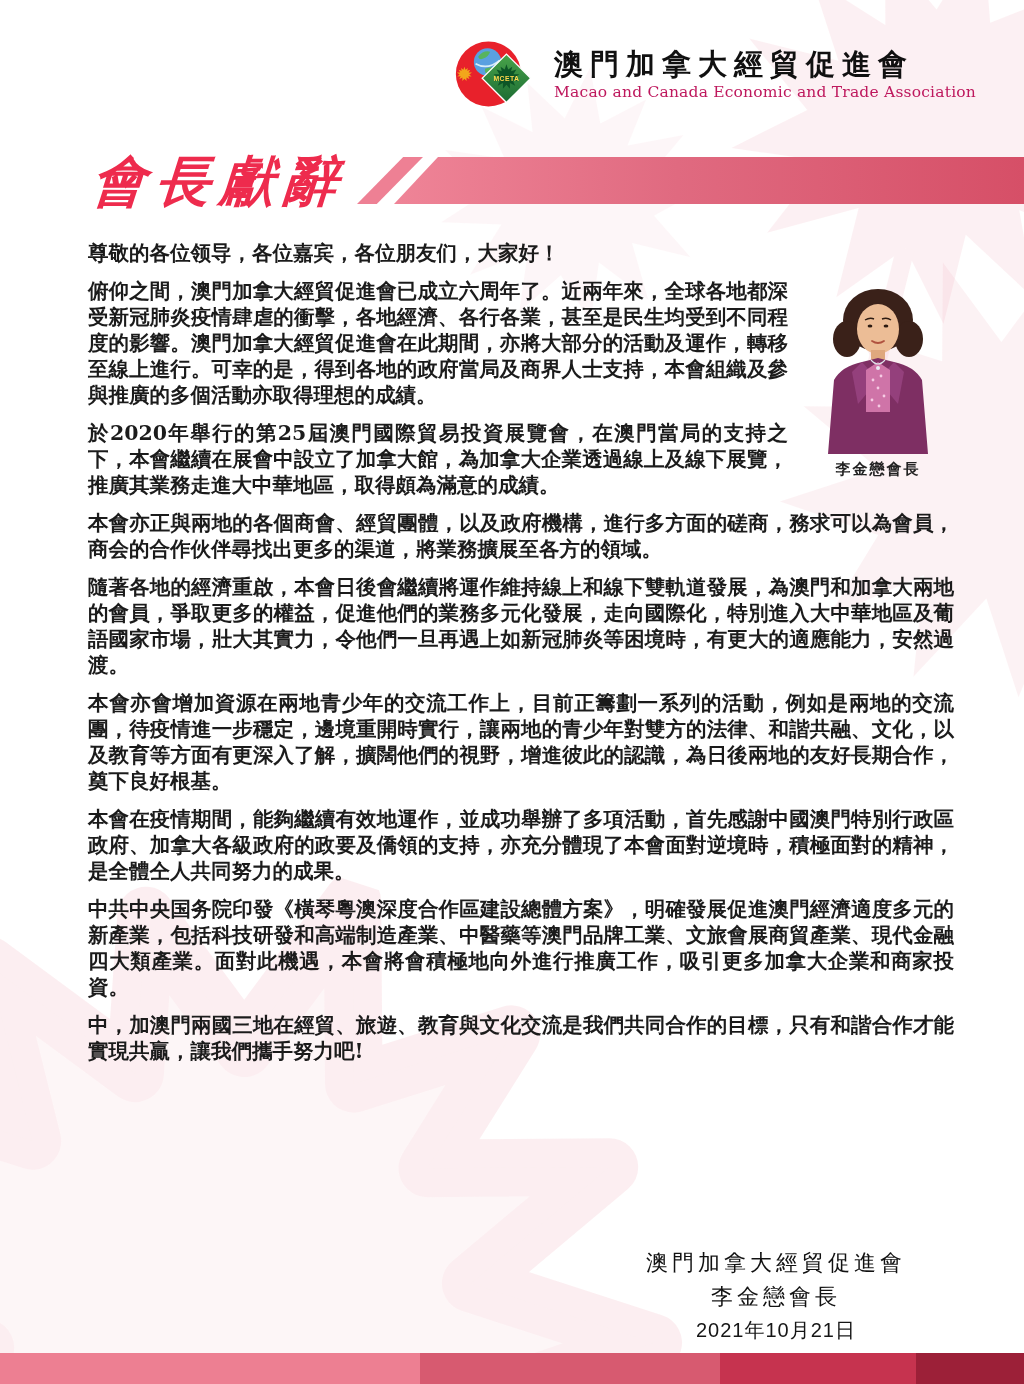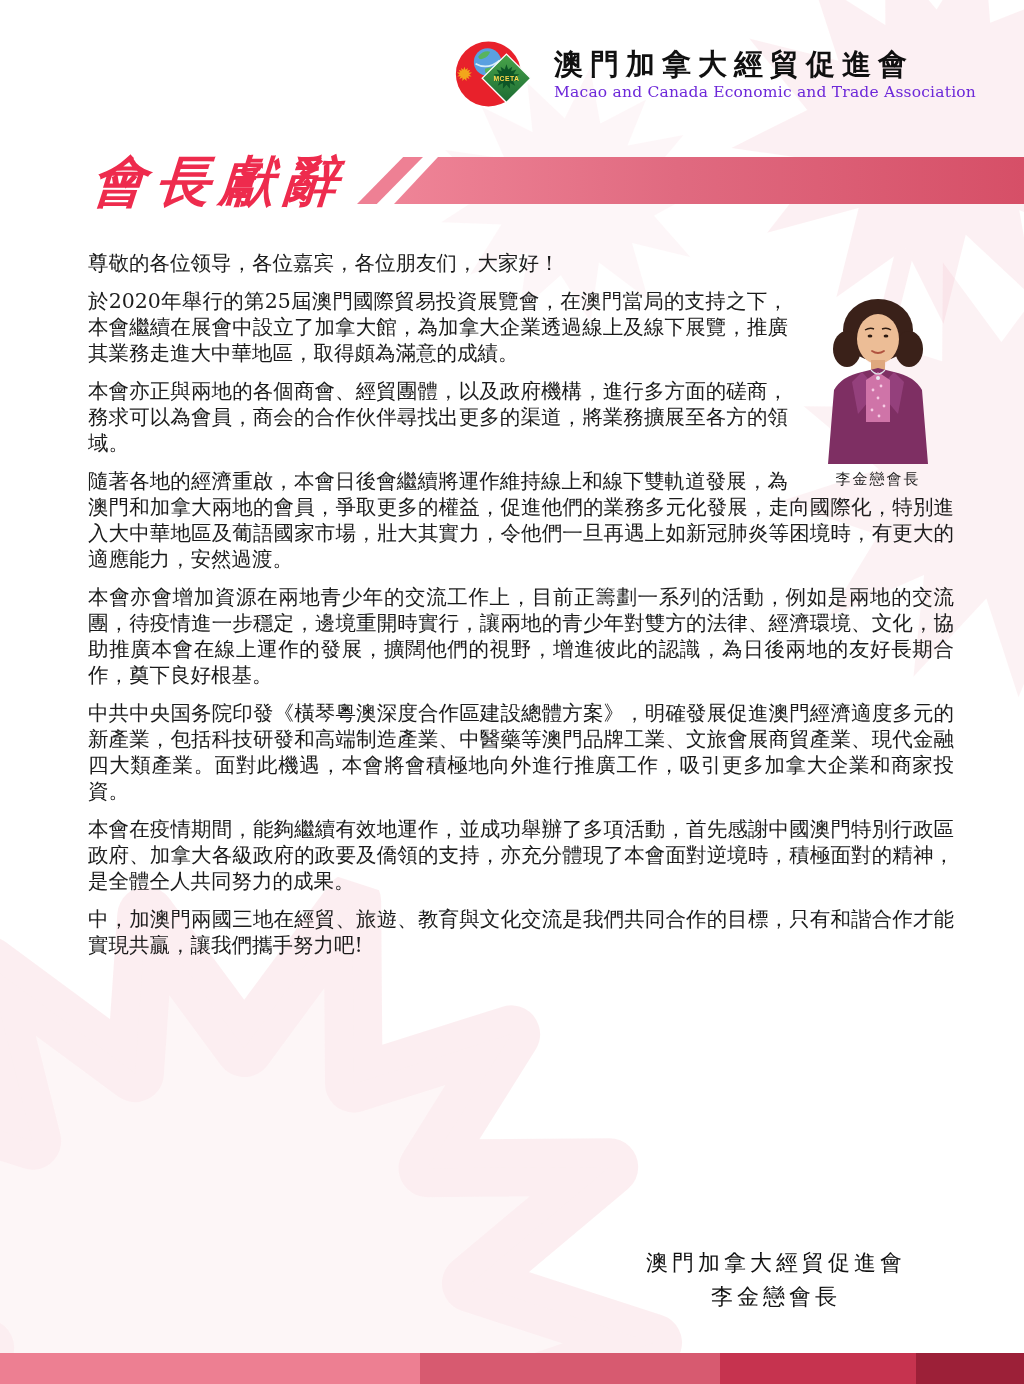--- a/index.html
+++ b/index.html
@@ -18,21 +18,21 @@
     position:absolute;top:38px;right:48px;
     display:flex;align-items:center;gap:14px;
   }
   .logo-svg{width:86px;height:72px;flex:0 0 auto;}
   .org-names{display:flex;flex-direction:column;align-items:flex-start;}
   .org-zh{
     font-size:29px;font-weight:700;color:#101010;letter-spacing:7px;
     line-height:34px;white-space:nowrap;
   }
   .org-en{
-    font-size:15.5px;color:#6d28d9;line-height:20px;margin-top:1px;
+    font-size:15.5px;color:#be185d;line-height:20px;margin-top:1px;
     white-space:nowrap;letter-spacing:0.2px;
   }
 
   
   .page-title{
     position:absolute;left:92px;top:146px;
     font-size:54px;font-weight:700;font-style:italic;
     color:#ee2b4d;letter-spacing:10px;white-space:nowrap;
     transform:skewX(-4deg);
   }
@@ -42,23 +42,24 @@
     clip-path:polygon(44px 0,100% 0,100% 100%,0 100%);
   }
   .banner-stripe{
     position:absolute;top:157px;left:357px;width:66px;height:47px;
     background:#ee8094;
     clip-path:polygon(70% 0,100% 0,30% 100%,0 100%);
   }
 
   
   .body-text{
-    position:absolute;top:250px;left:88px;width:866px;
+    position:absolute;top:240px;left:88px;width:866px;
     font-size:20.5px;line-height:26px;color:#1b1b1b;
     text-align:justify;
+    font-weight:bold;
   }
   .body-text p{margin:0 0 12px 0;}
 
   .photo-float{
     float:right;width:152px;margin:6px 0 6px 14px;
     text-align:center;
   }
   .portrait-svg{width:120px;height:170px;display:block;margin:0 auto;}
   .photo-caption{
     font-size:15px;color:#222;margin-top:6px;letter-spacing:2px;
@@ -173,33 +174,35 @@
       <circle cx="54" cy="116" r="1.4" fill="#f6cbe4"></circle>
         <circle cx="61" cy="122" r="1.4" fill="#f6cbe4"></circle>
 
       <path d="M53 76 q7 8 14 0" stroke="#dfe3ea" stroke-width="1.2" fill="none"></path>
       <circle cx="60" cy="84" r="2" fill="#e9edf4"></circle>
     </svg>
     <div class="photo-caption" data-interactable="false">李金戀會長</div>
   </div>
 
   <div id="body-paragraphs" data-interactable="false">
+      <p data-interactable="false">俯仰之間，澳門加拿大經貿促進會已成立六周年了。近兩年來，全球各地都深受新冠肺炎疫情肆虐的衝擊，各地經濟、各行各業，甚至是民生均受到不同程度的影響。澳門加拿大經貿促進會在此期間，亦將大部分的活動及運作，轉移至線上進行。可幸的是，得到各地的政府當局及商界人士支持，本會組織及參與推廣的多個活動亦取得理想的成績。</p>
       <p data-interactable="false">於2020年舉行的第25屆澳門國際貿易投資展覽會，在澳門當局的支持之下，本會繼續在展會中設立了加拿大館，為加拿大企業透過線上及線下展覽，推廣其業務走進大中華地區，取得頗為滿意的成績。</p>
       <p data-interactable="false">本會亦正與兩地的各個商會、經貿團體，以及政府機構，進行多方面的磋商，務求可以為會員，商会的合作伙伴尋找出更多的渠道，將業務擴展至各方的領域。</p>
       <p data-interactable="false">隨著各地的經濟重啟，本會日後會繼續將運作維持線上和線下雙軌道發展，為澳門和加拿大兩地的會員，爭取更多的權益，促進他們的業務多元化發展，走向國際化，特別進入大中華地區及葡語國家市場，壯大其實力，令他們一旦再遇上如新冠肺炎等困境時，有更大的適應能力，安然過渡。</p>
-      <p data-interactable="false">本會亦會增加資源在兩地青少年的交流工作上，目前正籌劃一系列的活動，例如是兩地的交流團，待疫情進一步穩定，邊境重開時實行，讓兩地的青少年對雙方的法律、經濟環境、文化，協助推廣本會在線上運作的發展，擴闊他們的視野，增進彼此的認識，為日後兩地的友好長期合作，奠下良好根基。</p>
+      <p data-interactable="false">本會亦會增加資源在兩地青少年的交流工作上，目前正籌劃一系列的活動，例如是兩地的交流團，待疫情進一步穩定，邊境重開時實行，讓兩地的青少年對雙方的法律、和諧共融、文化，以及教育等方面有更深入了解，擴闊他們的視野，增進彼此的認識，為日後兩地的友好長期合作，奠下良好根基。</p>
+      <p data-interactable="false">本會在疫情期間，能夠繼續有效地運作，並成功舉辦了多項活動，首先感謝中國澳門特別行政區政府、加拿大各級政府的政要及僑領的支持，亦充分體現了本會面對逆境時，積極面對的精神，是全體仝人共同努力的成果。</p>
       <p data-interactable="false">中共中央国务院印發《橫琴粵澳深度合作區建設總體方案》，明確發展促進澳門經濟適度多元的新產業，包括科技研發和高端制造產業、中醫藥等澳門品牌工業、文旅會展商貿產業、現代金融四大類產業。面對此機遇，本會將會積極地向外進行推廣工作，吸引更多加拿大企業和商家投資。</p>
-      <p data-interactable="false">本會在疫情期間，能夠繼續有效地運作，並成功舉辦了多項活動，首先感謝中國澳門特別行政區政府、加拿大各級政府的政要及僑領的支持，亦充分體現了本會面對逆境時，積極面對的精神，是全體仝人共同努力的成果。</p>
       <p data-interactable="false">中，加澳門兩國三地在經貿、旅遊、教育與文化交流是我們共同合作的目標，只有和諧合作才能實現共贏，讓我們攜手努力吧!</p>
     </div>
 </div>
 
 <div class="signature" data-interactable="false">
   <div class="sig-org" data-interactable="false">澳門加拿大經貿促進會</div>
   <div class="sig-name" data-interactable="false">李金戀會長</div>
+  <div class="sig-date" data-interactable="false">2021年10月21日</div>
 </div>
 
 <div class="footer" data-interactable="false">
   <div class="footer-seg" data-interactable="false" style="background: rgb(237, 127, 146);"></div>
   <div class="footer-seg" data-interactable="false" style="background: rgb(215, 90, 112);"></div>
   <div class="footer-seg" data-interactable="false" style="background: rgb(198, 51, 79);"></div>
   <div class="footer-seg" data-interactable="false" style="background: rgb(156, 32, 56);"></div>
 </div>
 
 </body></html>

